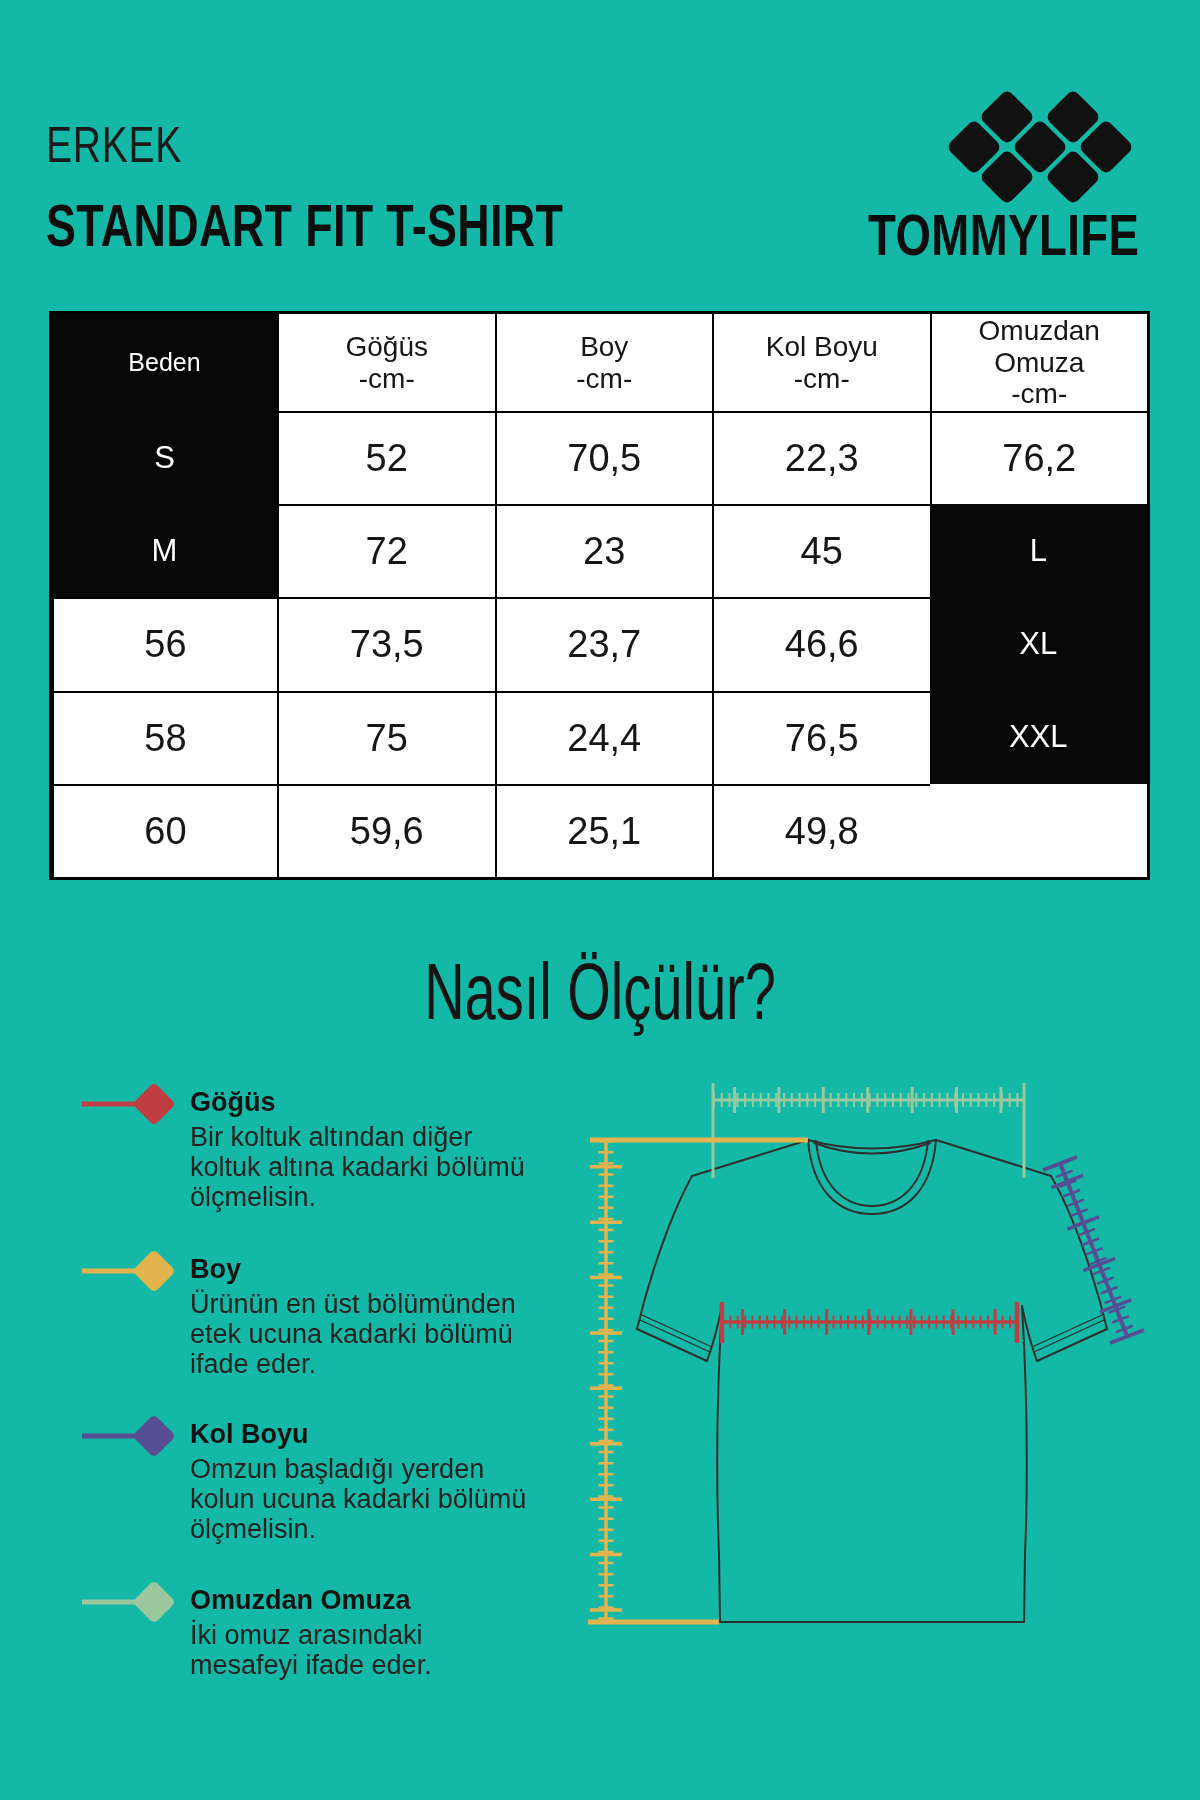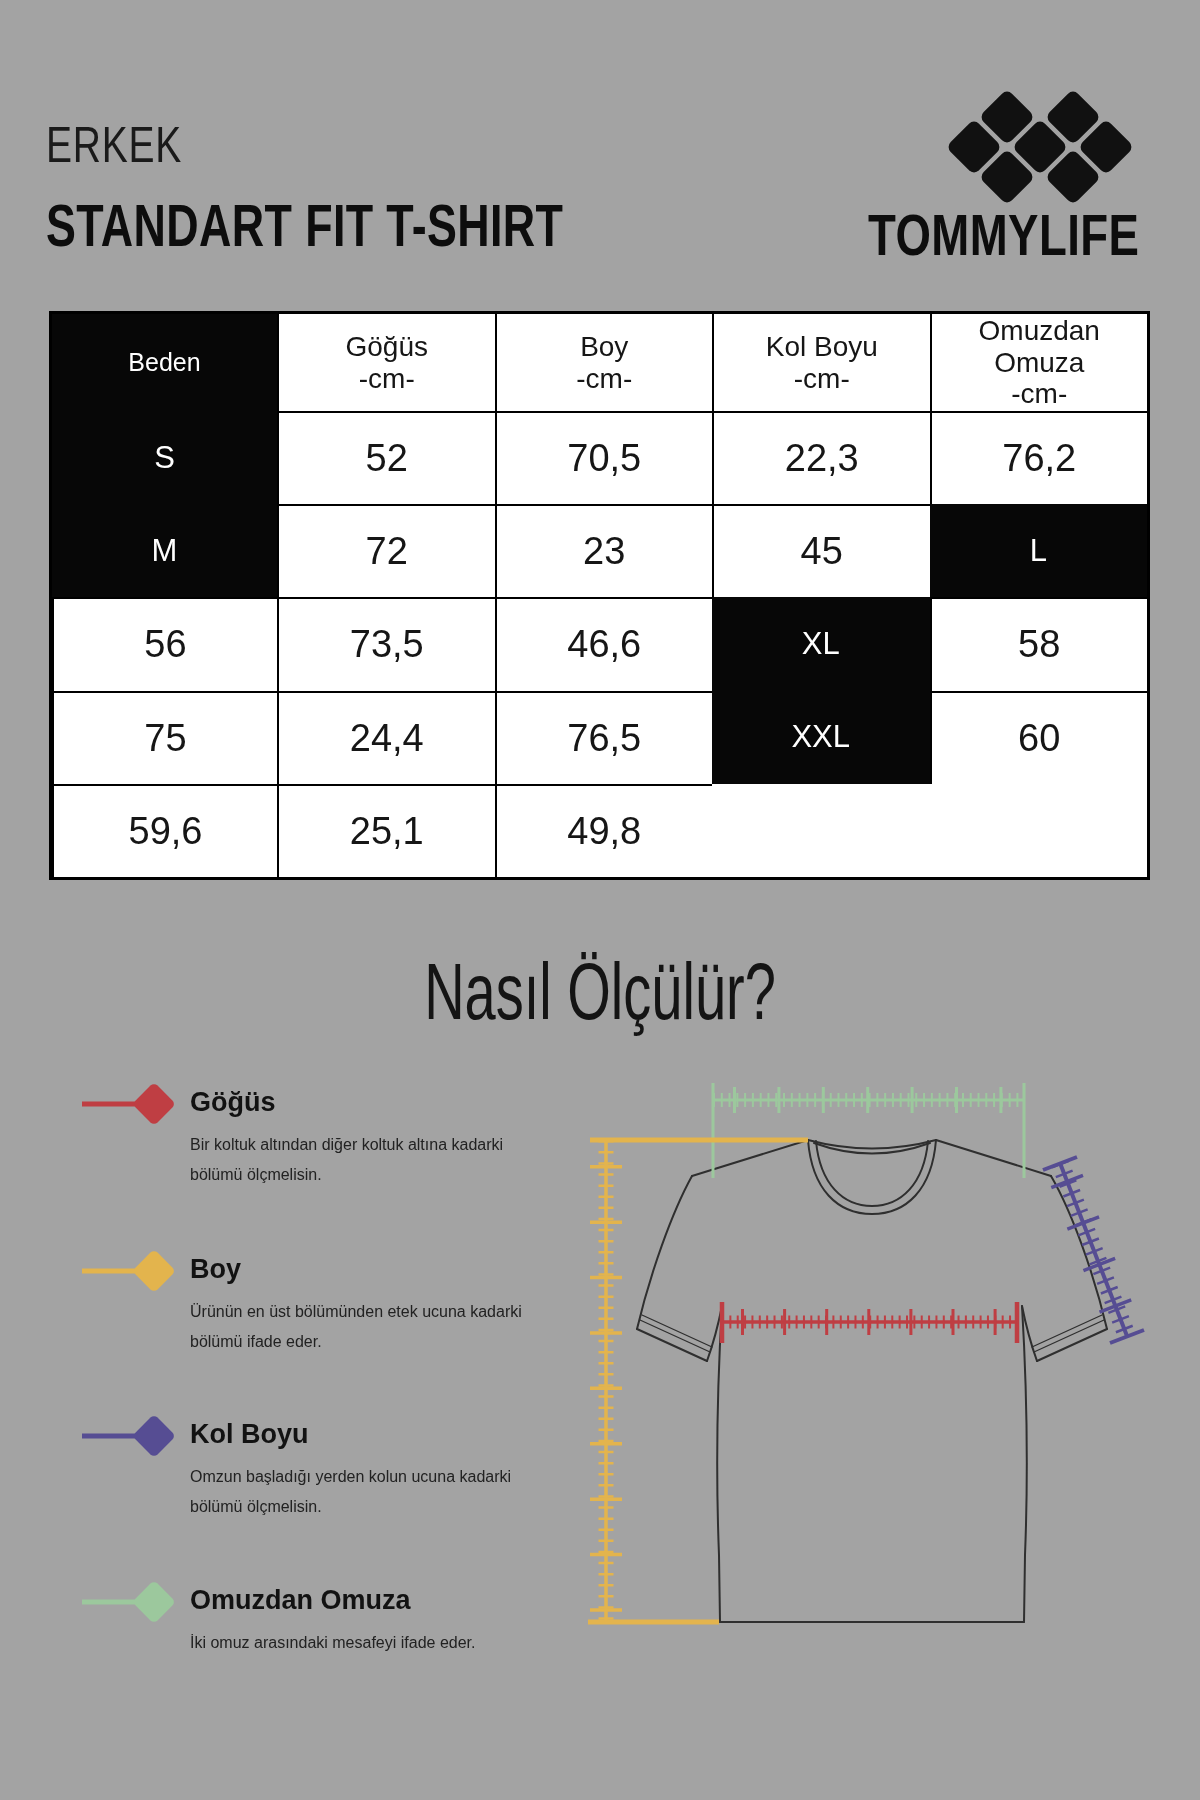--- a/index.html
+++ b/index.html
@@ -1,16 +1,16 @@
 <!DOCTYPE html>
 <html><head>
 <meta charset="utf-8">
 <style>
   html,body{margin:0;padding:0;background:#fff;}
-  .page{position:relative;width:1200px;height:1800px;background:#a3a3a3;overflow:hidden;
+  .page{position:relative;width:1200px;height:1800px;background:#14b8a6;overflow:hidden;
         font-family:"Liberation Sans",sans-serif;color:#111;}
   .abs{position:absolute;}
 
   
   .hdr-category{left:46px;top:116px;font-size:50px;font-weight:400;color:#1a1a1a;
     transform:scaleX(0.78);transform-origin:left top;letter-spacing:1px;white-space:nowrap;}
   .hdr-title{left:46px;top:192px;font-size:59px;font-weight:bold;color:#0d0d0d;
     transform:scaleX(0.76);transform-origin:left top;letter-spacing:0.5px;white-space:nowrap;}
   .brand-name{left:868px;top:202px;font-size:57px;font-weight:bold;color:#0d0d0d;
     transform:scaleX(0.80);transform-origin:left top;letter-spacing:0.5px;white-space:nowrap;}
@@ -28,21 +28,21 @@
   .size-table .corner{font-size:25px;}
   .size-table .size-cell{font-size:31px;}
 
   
   .measure-title{left:0;top:946px;width:1200px;text-align:center;font-size:80px;font-weight:400;
     color:#141414;transform:scaleX(0.70);white-space:nowrap;}
   .legend-item{left:78px;width:430px;}
   .legend-marker{position:absolute;left:0;top:-18px;width:120px;height:72px;}
   .legend-text{position:absolute;left:112px;top:0;width:340px;}
   .legend-name{font-size:27px;font-weight:bold;color:#121212;line-height:32px;}
-  .legend-desc{font-size:16px;color:#222;line-height:30px;margin-top:12px;}
+  .legend-desc{font-size:27px;color:#222;line-height:30px;margin-top:4px;}
 
   .diagram-svg{left:0;top:0;width:1200px;height:1800px;pointer-events:none;}
 </style>
 </head>
 <body>
 
 <div class="page">
 
   <div class="abs hdr-category">ERKEK</div>
   <div class="abs hdr-title">STANDART FIT T-SHIRT</div>
@@ -86,20 +86,21 @@
     <div class="cell td">76,2</div>
 
     <div class="cell dark size-cell">M</div>
     <div class="cell td">72</div>
     <div class="cell td">23</div>
     <div class="cell td">45</div>
 
     <div class="cell dark size-cell">L</div>
     <div class="cell td">56</div>
     <div class="cell td">73,5</div>
+    <div class="cell td">23,7</div>
     <div class="cell td">46,6</div>
 
     <div class="cell dark size-cell">XL</div>
     <div class="cell td">58</div>
     <div class="cell td">75</div>
     <div class="cell td">24,4</div>
     <div class="cell td">76,5</div>
 
     <div class="cell dark size-cell">XXL</div>
     <div class="cell td">60</div>

